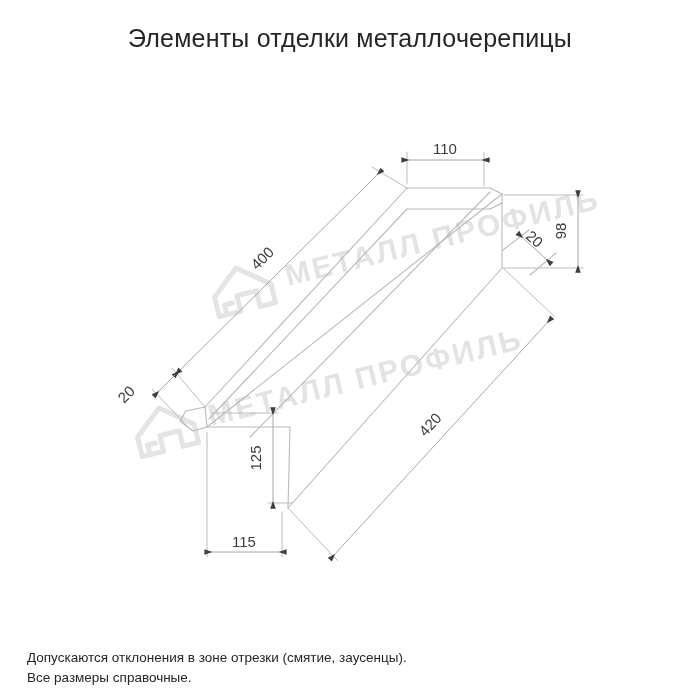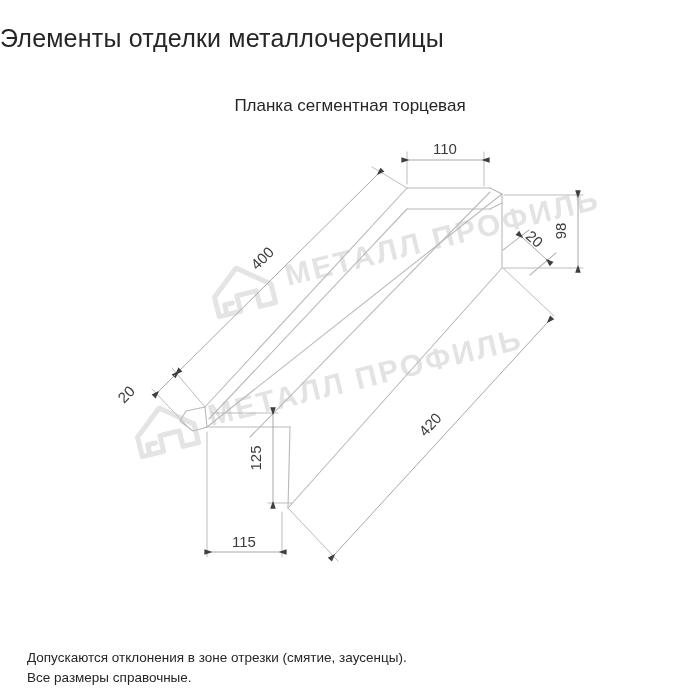--- a/index.html
+++ b/index.html
@@ -1,21 +1,21 @@
 <!DOCTYPE html>
 <html><head>
 <meta charset="utf-8">
 <style>
   html,body{margin:0;padding:0;}
   body{
     width:700px;height:700px;position:relative;background:#ffffff;overflow:hidden;
     font-family:"Liberation Sans","DejaVu Sans",sans-serif;
   }
   .page-title{
-    position:absolute;left:0;top:24px;width:700px;text-align:left;
+    position:absolute;left:0;top:24px;width:700px;text-align:center;
     font-size:25px;font-weight:400;color:#262626;letter-spacing:0.2px;
   }
   .subtitle{
     position:absolute;left:0;top:95px;width:700px;text-align:center;
     font-size:17px;font-weight:400;color:#262626;line-height:21px;
   }
   .footer-notes{
     position:absolute;left:27px;top:648px;width:640px;
     font-size:13.5px;color:#262626;line-height:20px;
   }
@@ -29,21 +29,20 @@
     font-size:30px;font-weight:700;letter-spacing:2.5px;
     fill:rgba(173,173,173,0.34);
   }
 </style>
 </head>
 <body>
 
 <div class="page-title">Элементы отделки металлочерепицы</div>
 
 <div class="subtitle">
-  <div>Планка сегментная торцевая</div>
 </div>
 
 <svg class="drawing" width="700" height="700" viewBox="0 0 700 700">
 
   <defs>
     <marker id="arr" viewBox="0 0 10 8" refX="0.5" refY="4" markerWidth="9" markerHeight="7.2" orient="auto-start-reverse" markerUnits="userSpaceOnUse">
       <path d="M0,4 L9,0.9 L9,7.1 Z" fill="#3f3f3f"></path>
     </marker>
   </defs>
 

